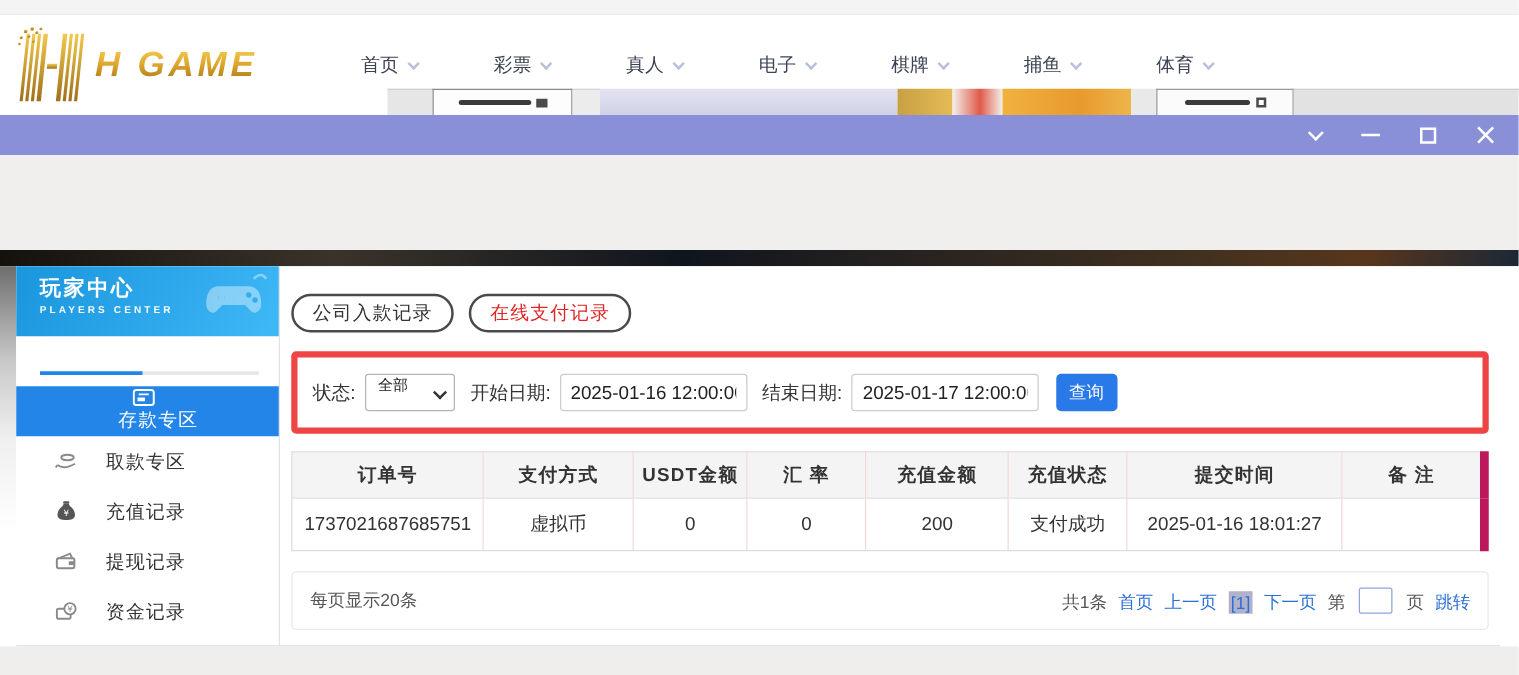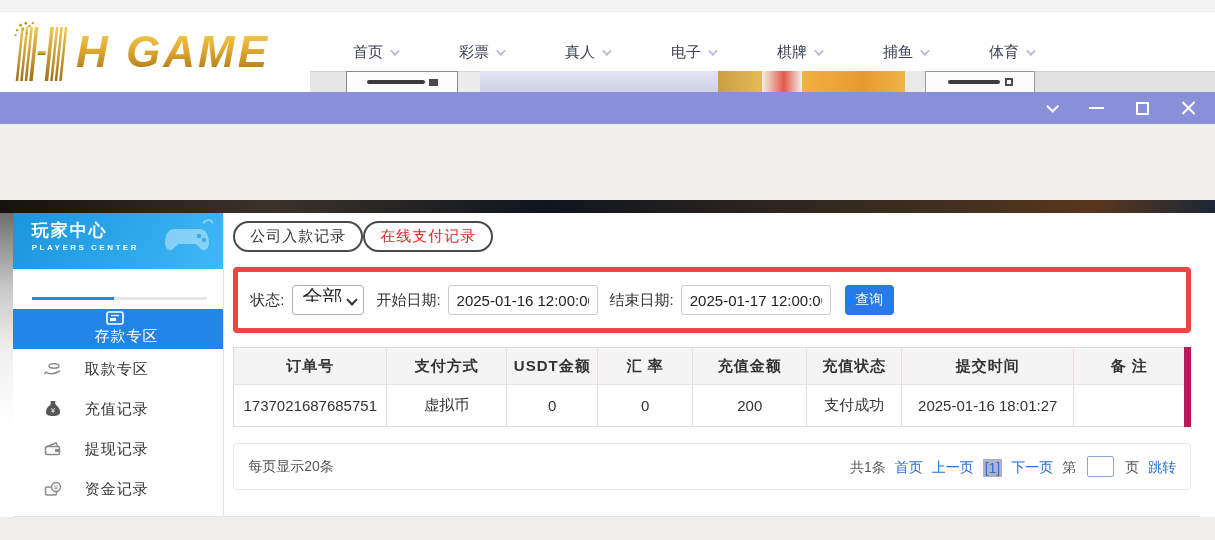--- a/index.html
+++ b/index.html
@@ -5,21 +5,21 @@
   * { margin:0; padding:0; box-sizing:border-box; }
   html,body { width:1215px; height:540px; font-family:"Liberation Sans","DejaVu Sans",sans-serif; background:#fff; overflow:hidden; }
 
   
   .top-strip { height:12px; background:#f4f4f4; border-bottom:1px solid #ececec; }
 
   
   .site-header { position:relative; height:80px; background:#fff; display:flex; align-items:center; }
   .logo { display:flex; align-items:center; margin-left:14px; height:64px; }
   .logo-text {
-    font-size:44px; font-weight:bold; font-style:italic; letter-spacing:3px;
+    font-size:28px; font-weight:bold; font-style:italic; letter-spacing:3px;
     background:linear-gradient(180deg,#f5cd55 0%,#e0a92e 45%,#a8751a 100%);
     -webkit-background-clip:text; background-clip:text; color:transparent;
     margin-left:4px; line-height:1;
   }
   .main-nav { display:flex; margin-left:52px; }
   .nav-item { display:flex; align-items:center; gap:7px; padding:0 31px; cursor:pointer; }
   .nav-label { font-size:15px; color:#3c4254; }
   .chev-down { width:7px; height:7px; border-right:2px solid #b9bfdc; border-bottom:2px solid #b9bfdc; transform:rotate(45deg) translateY(-2px); }
 
   
@@ -58,28 +58,28 @@
   .menu-item { height:40px; display:flex; align-items:center; padding:0 14px 0 31px; cursor:pointer; color:#333; }
   .menu-item .mi-icon { width:18px; height:18px; margin-right:23px; flex:0 0 18px; }
   .menu-item .mi-label { font-size:15px; letter-spacing:1px; }
   .menu-item.active { background:#2285e7; color:#fff;flex-direction:column; }
   .menu-item.active .mi-label { color:#fff; }
   .mi-arrow { margin-left:auto; font-size:17px; color:#fff; line-height:1; }
   .mi-icon svg { display:block; }
 
   
   .content { flex:1; background:#fff; border-bottom:1px solid #e3e3e3; padding:6px 9px 0 9px; }
-  .tabs { display:flex; margin-top:2px; }
+  .tabs { display:flex; gap:12px; margin-top:16px; }
   .tab-pill { border:2px solid #4a4a4a; border-radius:17px; padding:4px 15px; font-size:15px; color:#333; background:#fff; cursor:pointer; letter-spacing:1px; }
   .tab-pill.active { color:#e02626; }
 
   .filter-box { margin-top:15px; border:5px solid #ef4444; border-radius:4px; padding:13px 12px; display:flex; align-items:center; }
   .f-label { font-size:15px; color:#333; }
   .select-wrap { position:relative; margin-left:8px; }
-  .status-select { appearance:none; -webkit-appearance:none; width:72px; height:30px; border:1px solid #b5b5b5; border-radius:3px; background:#fff; font-size:20px; color:#222; padding:0 18px 12px 9px; font-family:inherit; }
+  .status-select { appearance:none; -webkit-appearance:none; width:72px; height:30px; border:1px solid #b5b5b5; border-radius:3px; background:#fff; font-size:12px; color:#222; padding:0 18px 12px 9px; font-family:inherit; }
   .select-wrap::after { content:""; position:absolute; right:8px; top:11px; width:6px; height:6px; border-right:2px solid #333; border-bottom:2px solid #333; transform:rotate(45deg); pointer-events:none; }
   .date-input { width:150px; height:30px; border:1px solid #ccc; border-radius:3px; font-size:15px; color:#222; padding:0 8px; margin-left:7px; font-family:inherit; }
   .gap-l { margin-left:12px; }
   .search-btn { margin-left:14px; width:49px; height:30px; background:#2979e8; color:#fff; border:none; border-radius:4px; font-size:14px; cursor:pointer; font-family:inherit; }
 
   table.records { margin-top:14px; width:100%; border-collapse:collapse; table-layout:fixed; }
   table.records th, table.records td { border:1px solid #f3d9d9; font-size:15px; color:#333; text-align:center; }
   table.records thead tr { background:#f4f4f5; height:37px; }
   table.records th { font-weight:bold; border-top:1px solid #ddd; border-bottom:1px solid #e2e2e2; letter-spacing:1px; }
   table.records tbody tr { background:#fff; height:42px; }

